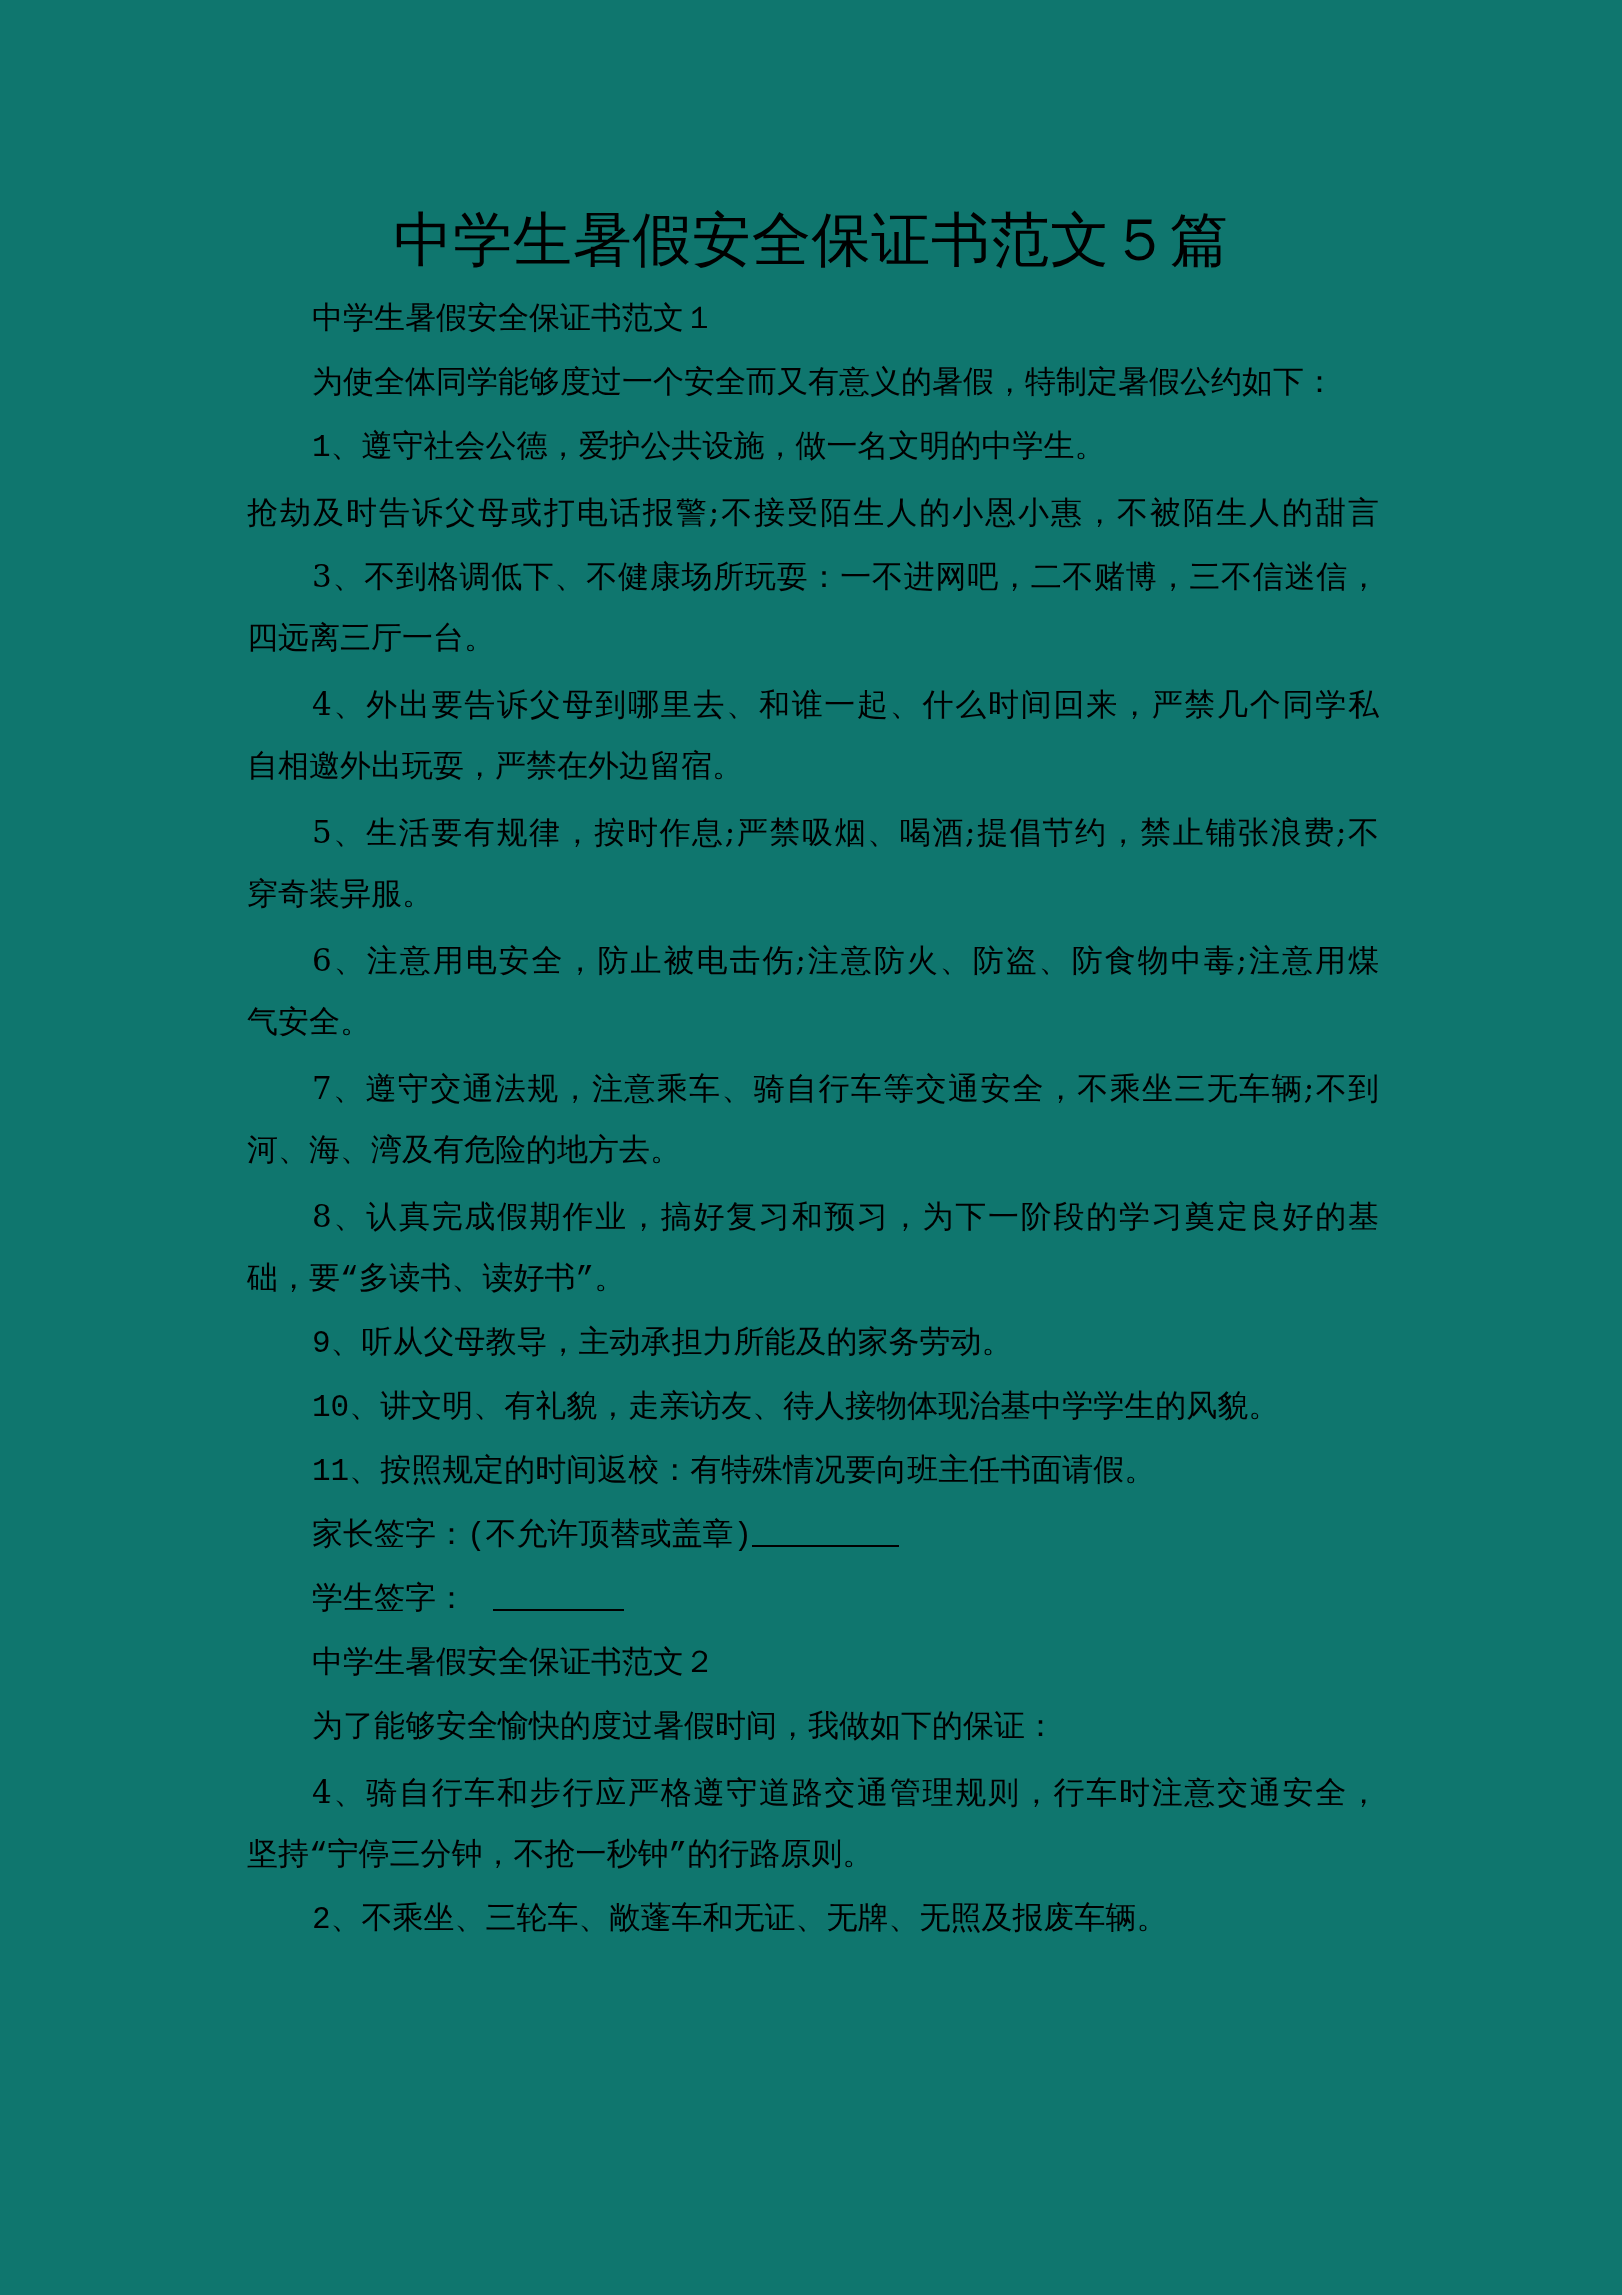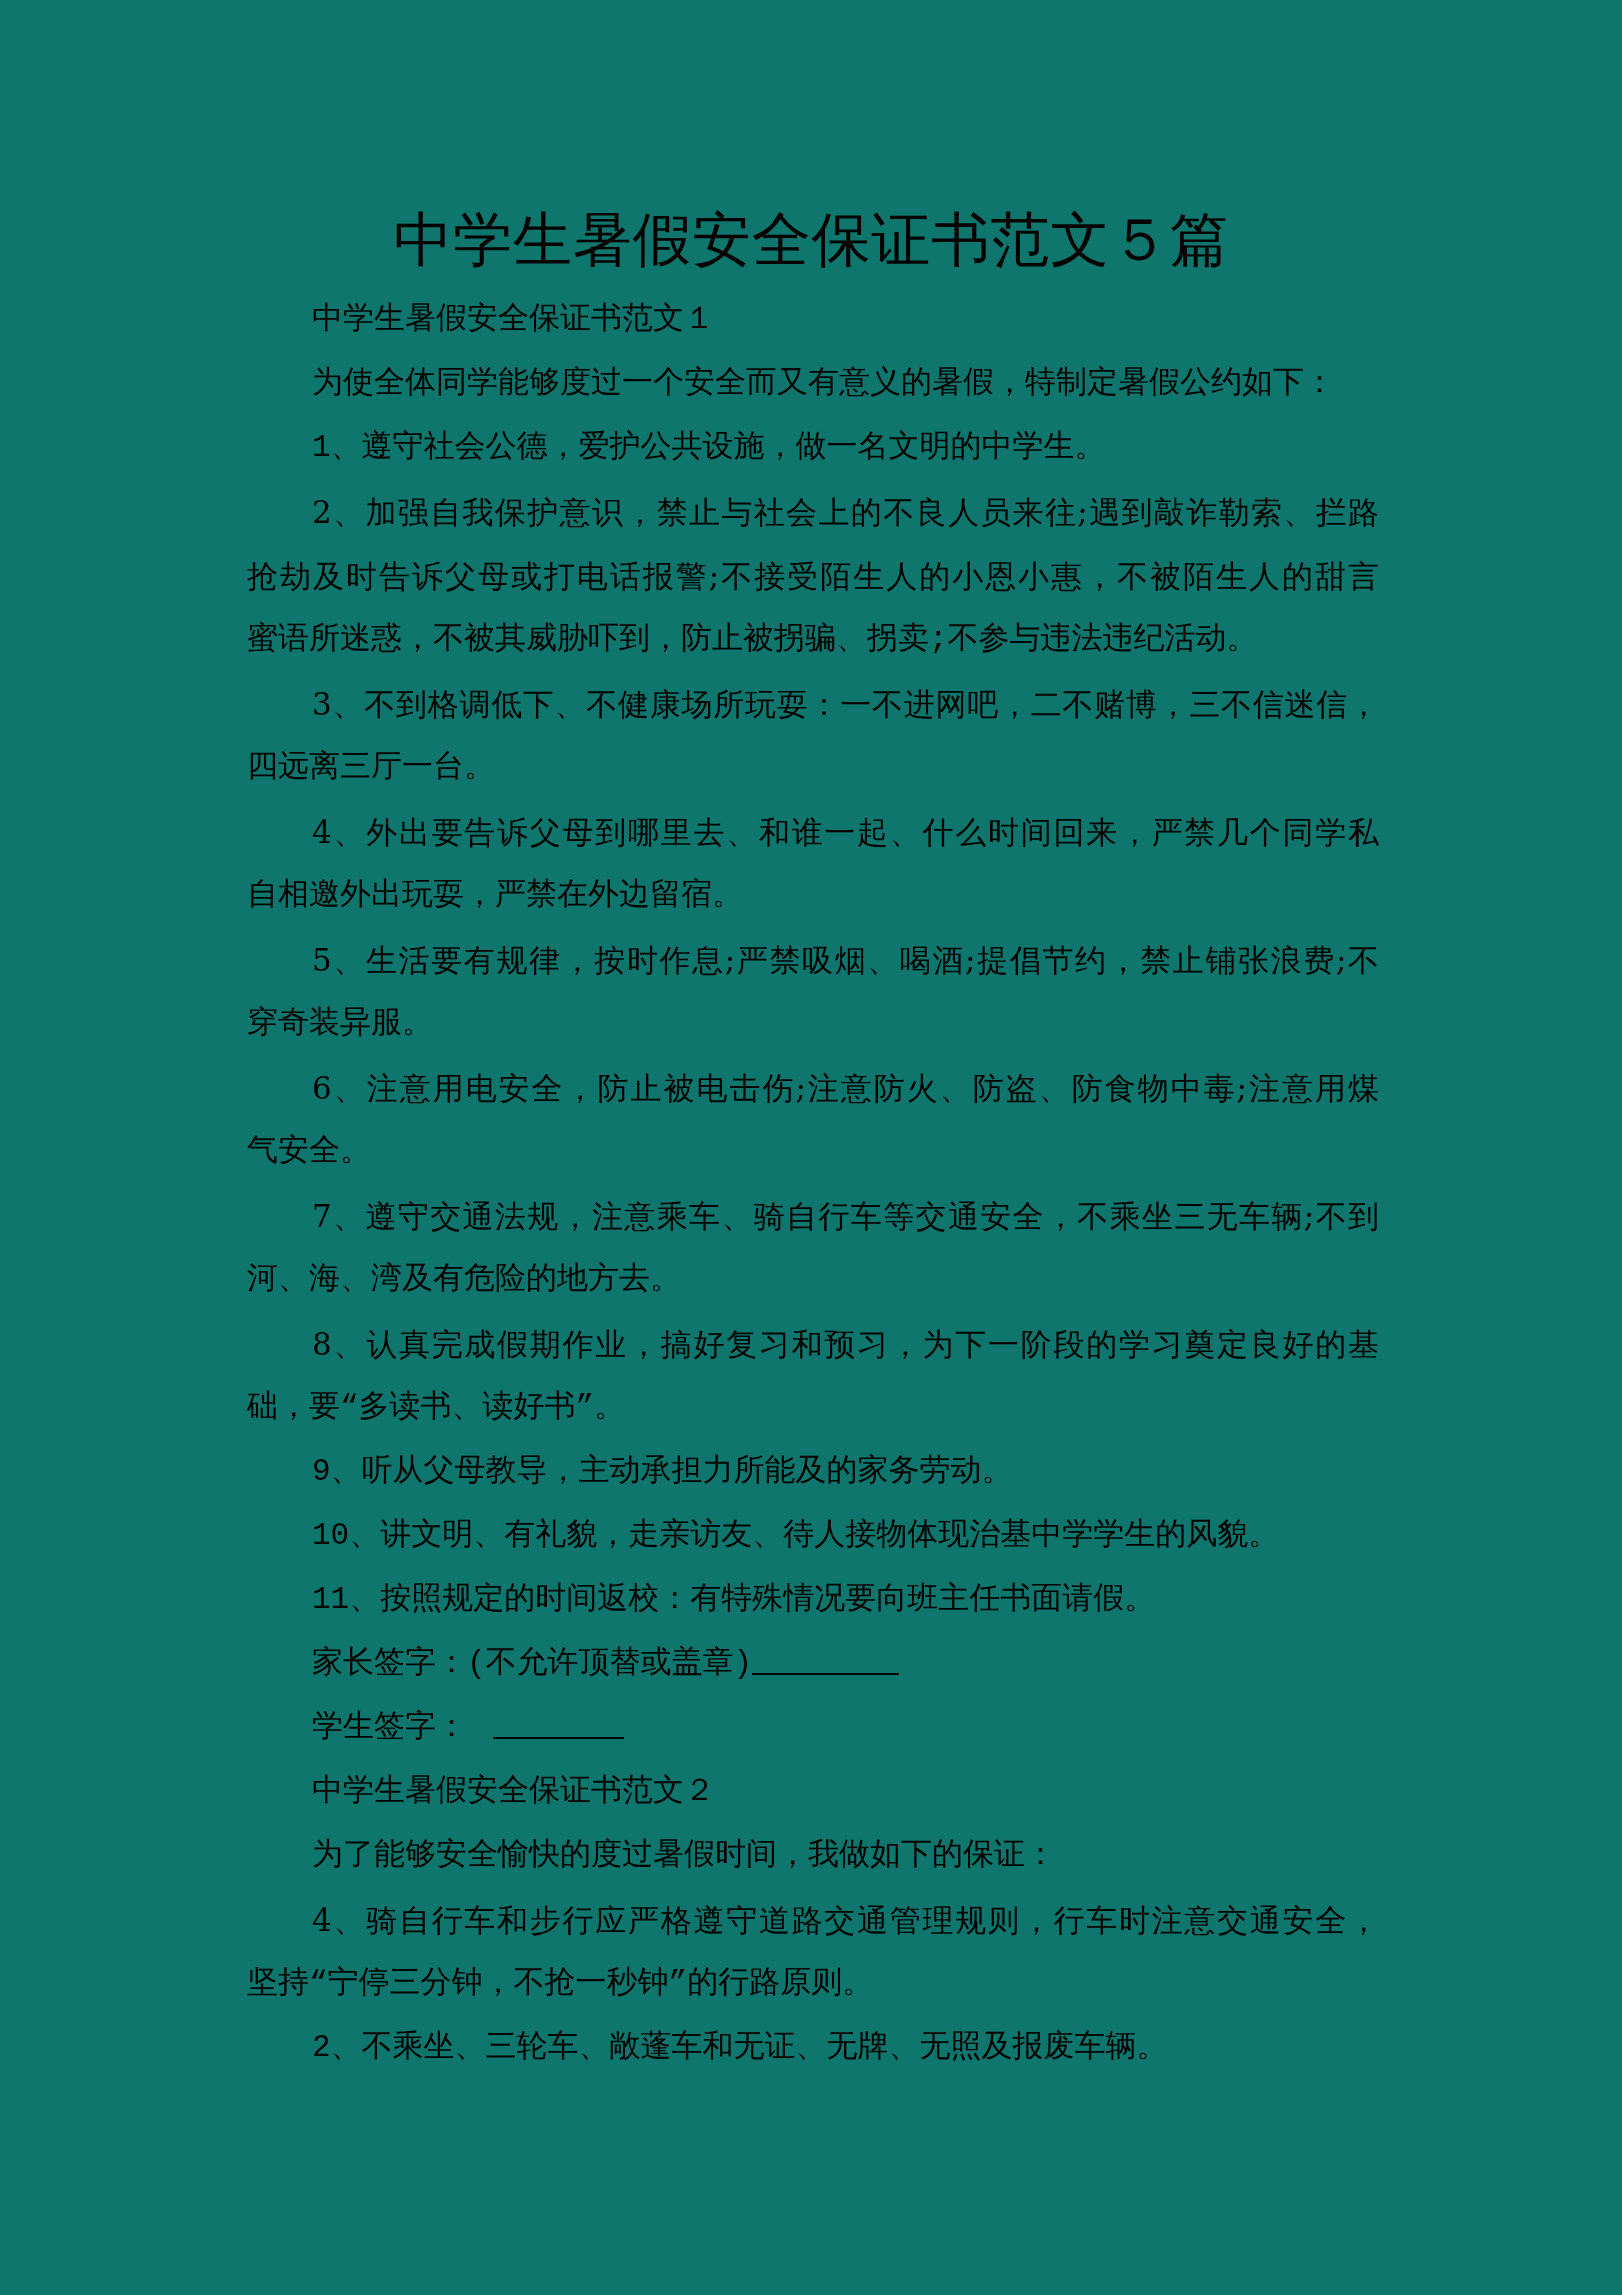--- a/index.html
+++ b/index.html
@@ -79,23 +79,21 @@
   <div class="body">
 
     <div>
       <span class="line indent last">中学生暑假安全保证书范文１</span>
       <span class="line indent last">为使全体同学能够度过一个安全而又有意义的暑假，特制定暑假公约如下：</span>
 
       <div>
         <span class="line indent last">1、遵守社会公德，爱护公共设施，做一名文明的中学生。</span>
       </div>
       <div>
-        <span class="line indent">2、加强自我保护意识，禁止与社会上的不良人员来往;遇到敲诈勒索、拦路</span>
         <span class="line">抢劫及时告诉父母或打电话报警;不接受陌生人的小恩小惠，不被陌生人的甜言</span>
-        <span class="line last">蜜语所迷惑，不被其威胁吓到，防止被拐骗、拐卖;不参与违法违纪活动。</span>
       </div>
       <div>
         <span class="line indent">3、不到格调低下、不健康场所玩耍：一不进网吧，二不赌博，三不信迷信，</span>
         <span class="line last">四远离三厅一台。</span>
       </div>
       <div>
         <span class="line indent">4、外出要告诉父母到哪里去、和谁一起、什么时间回来，严禁几个同学私</span>
         <span class="line last">自相邀外出玩耍，严禁在外边留宿。</span>
       </div>
       <div>

